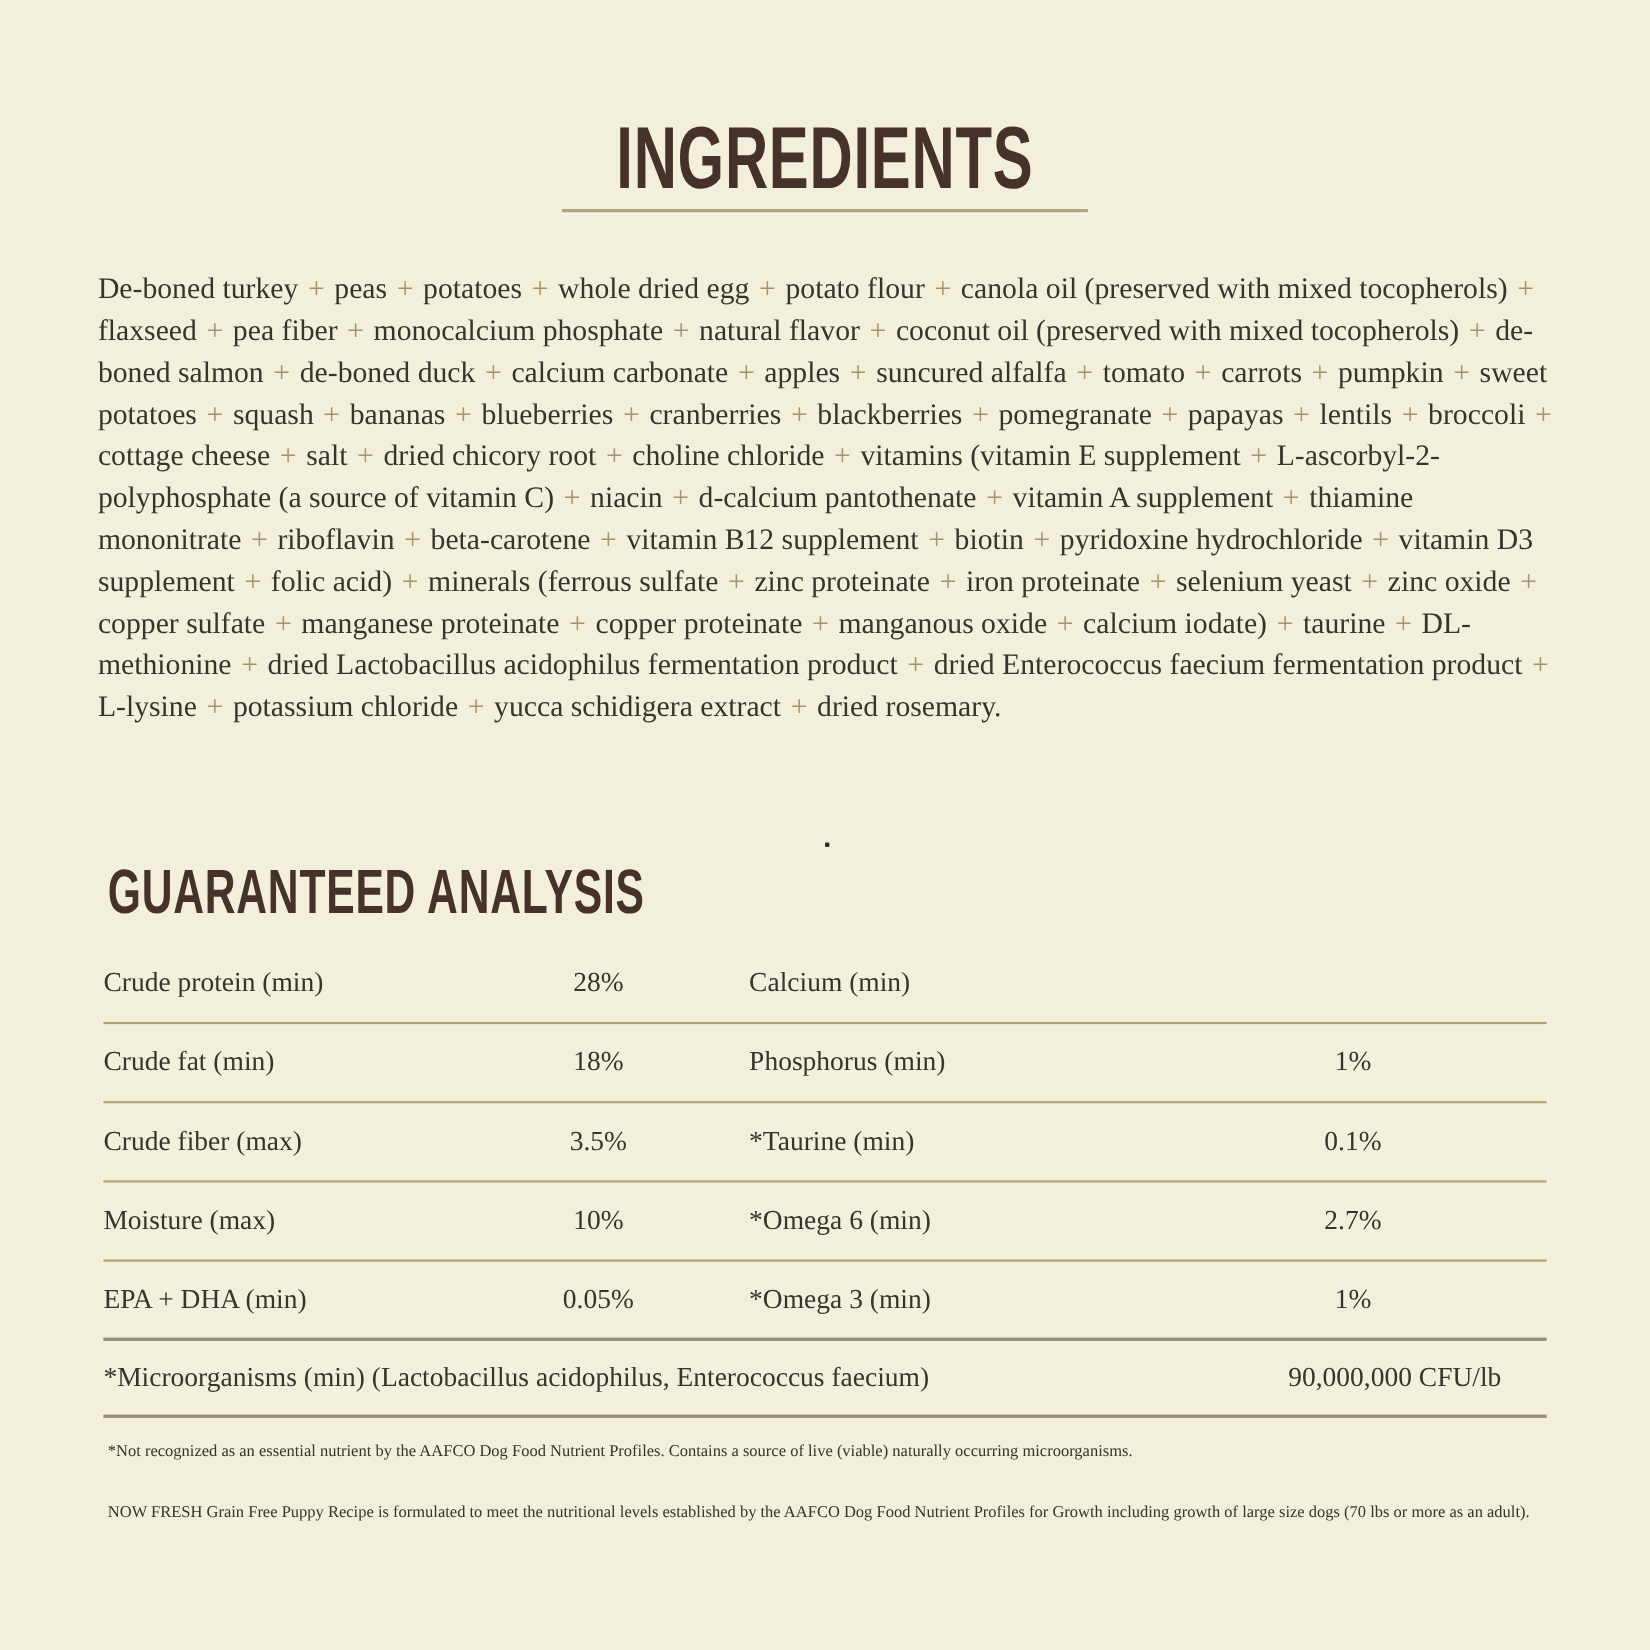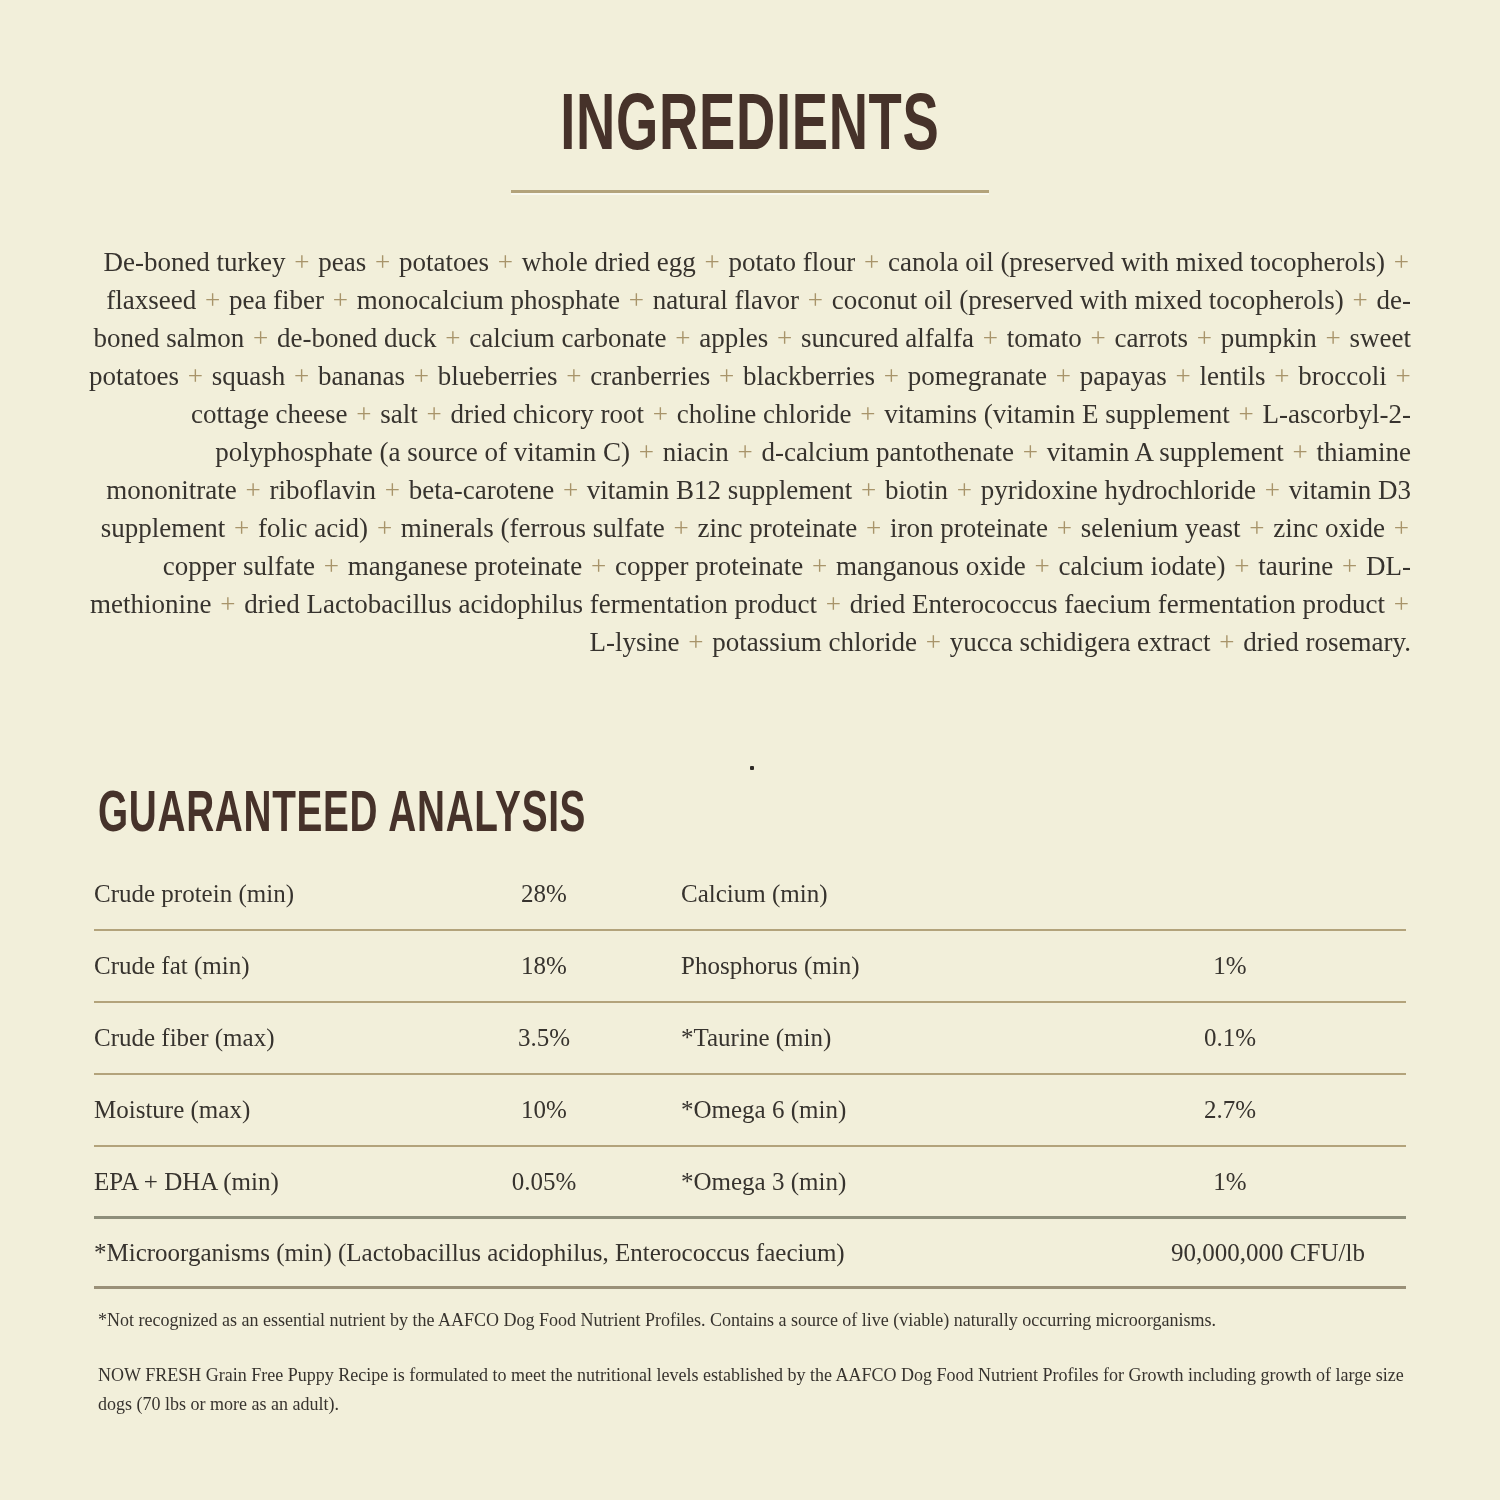--- a/index.html
+++ b/index.html
@@ -23,32 +23,32 @@
   }
   .squish{
     display:inline-block;
     transform:scaleX(0.68);
     font-family:"Liberation Sans",sans-serif;
     font-weight:900;
     color:var(--heading);
     letter-spacing:1px;
     white-space:nowrap;
   }
-  h1.ing-title{ text-align:center; padding-top:82px; line-height:80px; height:162px; font-weight:normal;text-decoration:underline;}
+  h1.ing-title{ text-align:center; padding-top:104px; line-height:80px; height:162px; font-weight:normal;text-decoration:underline;}
   h1.ing-title .squish{ font-size:80px; transform-origin:center;}
   .title-divider{
     width:478px;height:3px;
     background:var(--divider);
     margin:28px auto 0;
     box-shadow:0 2px 0 rgba(255,255,255,0.55);
   }
   .ingredients{
     width:1322px;
     margin:50px auto 0;
-    text-align:right;
+    text-align:left;
     font-size:27px;
     line-height:38px;
     color:var(--text);
   }
   .ingredients .plus{ color:var(--plus); padding:0 2px; }
   .stray-dot{
     position:absolute; left:750px; top:766px;
     width:4px;height:4px;background:#2e2a26;border-radius:1px;
   }
   h2.ga-title{ margin:122px 0 0 98px; line-height:56px; font-weight:normal;}
@@ -68,21 +68,21 @@
   .ga-value{ text-align:center; }
   .ga-row.full{
     grid-template-columns:962px 350px;
     height:70px;
     border-bottom:3px solid var(--divider-mid);
     gap:37px;
   }
   .footnote{
     margin-left:98px;
     width:1330px;
-    font-size:18px;
+    font-size:15px;
     line-height:29px;
     color:var(--text);
   }
   .footnote.first{ margin-top:15px; white-space:nowrap; }
   .footnote.second{ margin-top:26px; }
 </style>
 </head>
 <body>
 
 <div class="page">

